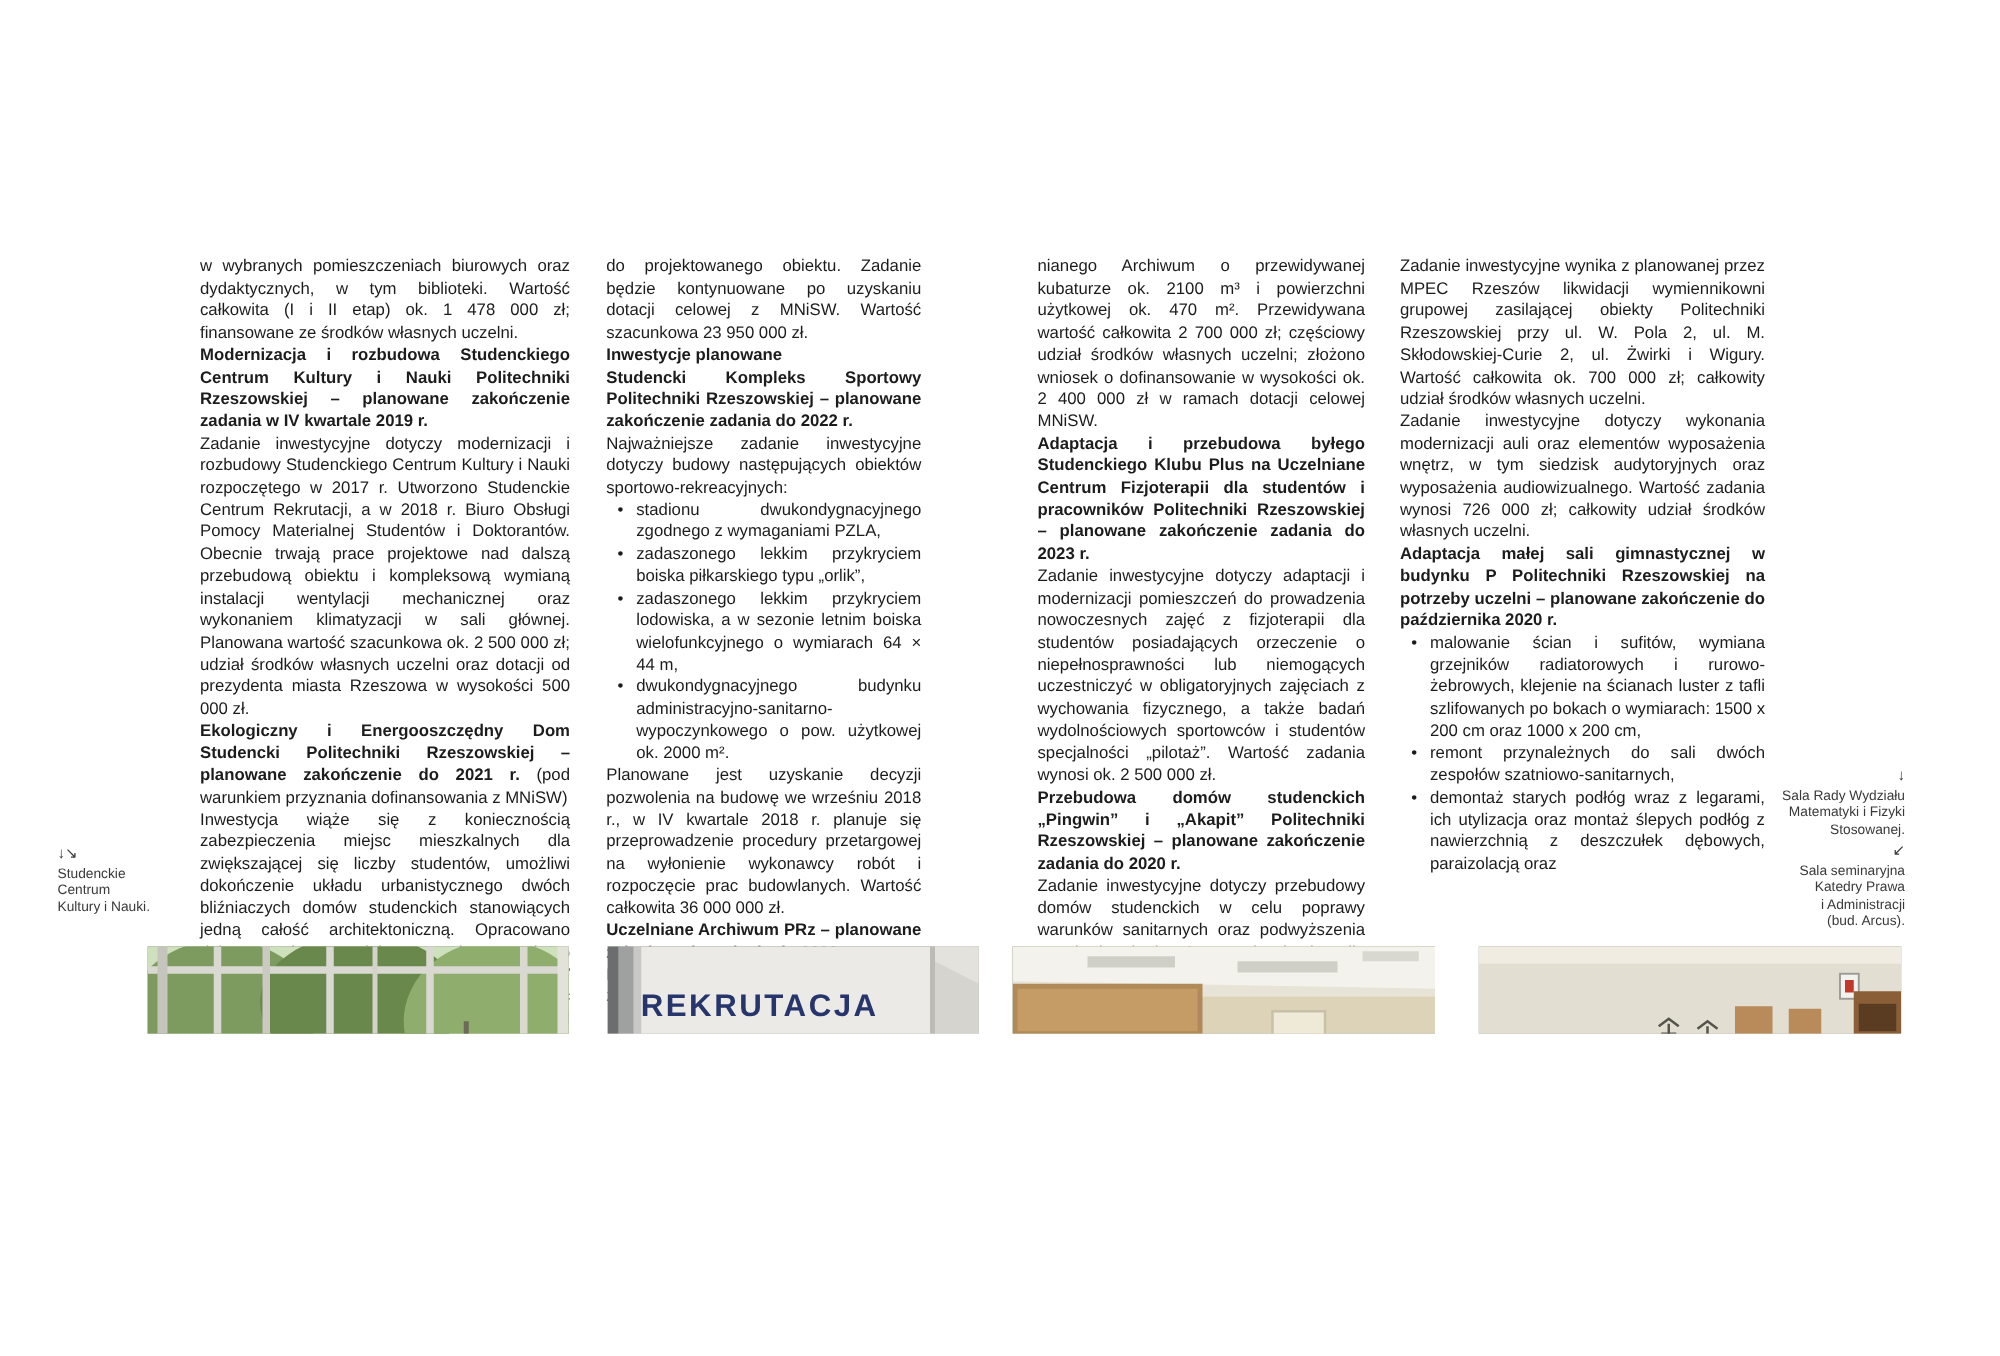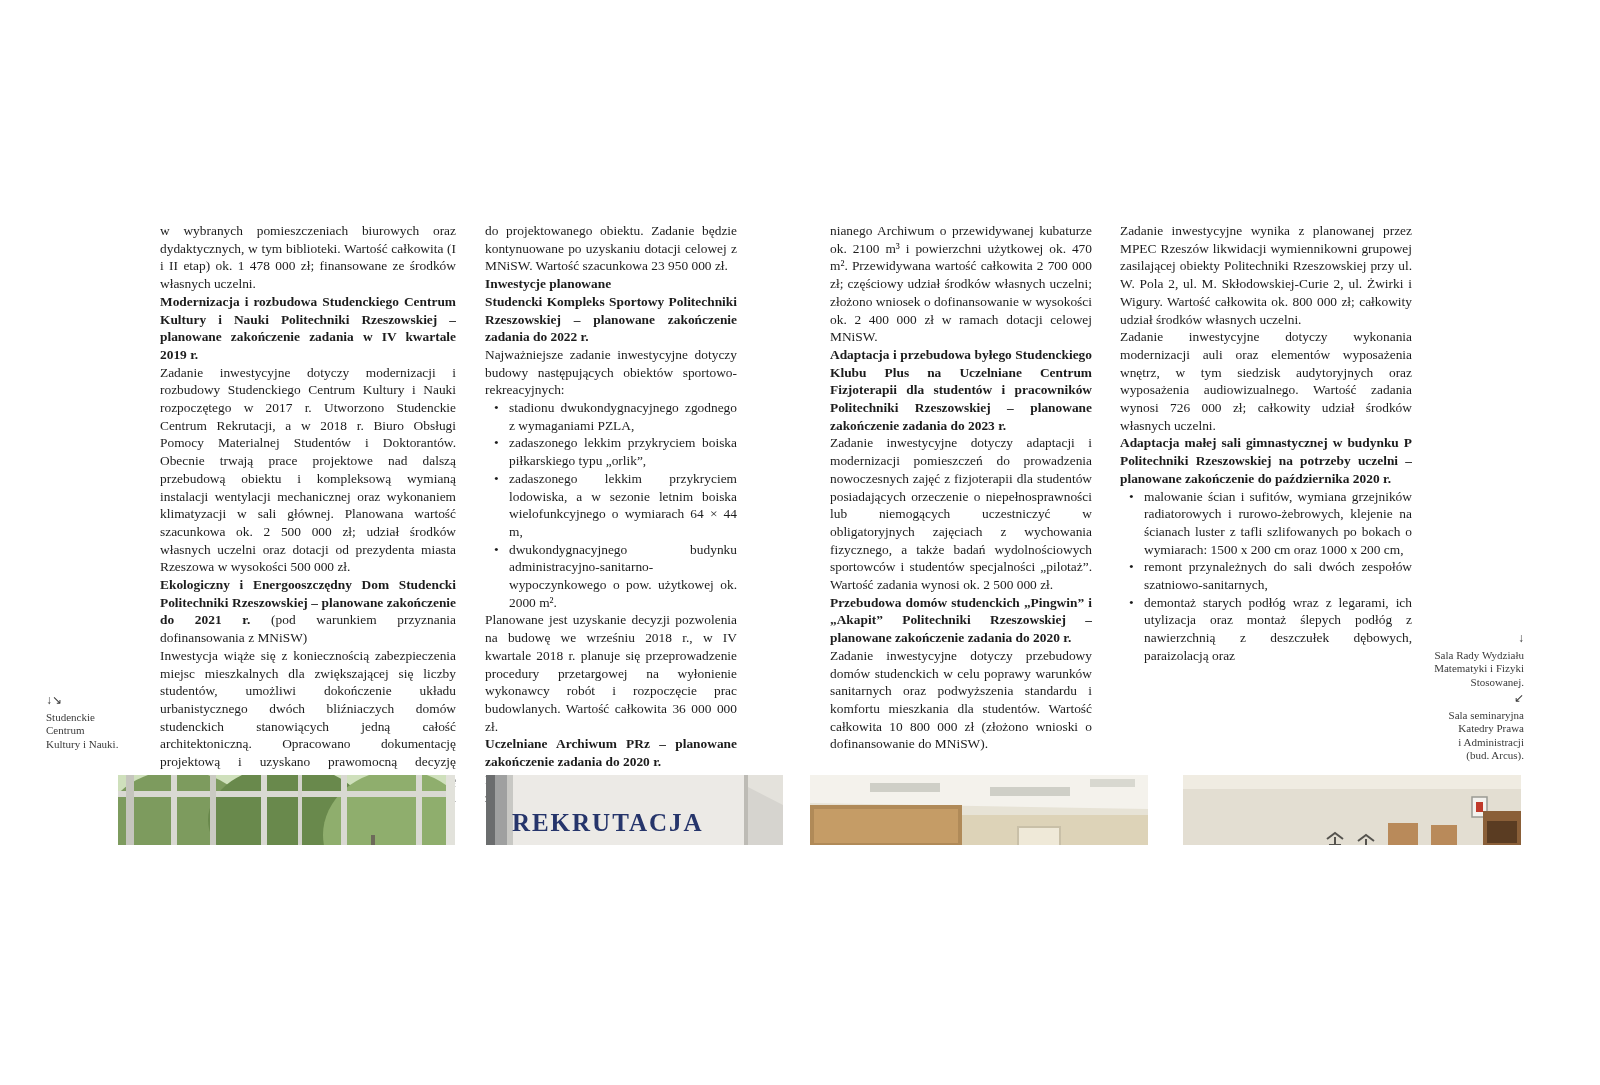--- a/index.html
+++ b/index.html
@@ -1,17 +1,17 @@
 <!DOCTYPE html>
 <html lang="pl"><head>
 <meta charset="utf-8">
 <style>
   html,body{margin:0;padding:0;background:#ffffff;}
   .page{position:relative;width:1600px;height:827px;background:#ffffff;overflow:hidden;
-        font-family:Liberation Serif, serif;color:#1c1c1c;margin-top:18px;}
+        font-family:Liberation Sans, sans-serif;color:#1c1c1c;}
   
   .col{position:absolute;top:204px;font-size:13.4px;line-height:17.7px;text-align:justify;
        hyphens:auto;-webkit-hyphens:auto;}
   .col p{margin:0;}
   .head{font-weight:bold;}
   .gap{margin-top:17.7px;}
   ul.bullets{margin:0;padding:0;list-style:none;}
   ul.bullets li{position:relative;padding-left:24px;}
   ul.bullets li::before{content:"\2022";position:absolute;left:9px;top:0;}
   .col1{left:160px;width:296px;}
@@ -76,21 +76,21 @@
 
   <div class="col col3">
     <p>nianego Archiwum o przewidywanej kubaturze ok. 2100 m³ i powierzchni użytkowej ok. 470 m². Przewidywana wartość całkowita 2 700 000 zł; częściowy udział środków własnych uczelni; złożono wniosek o dofinansowanie w wysokości ok. 2 400 000 zł w ramach dotacji celowej MNiSW.</p>
     <p class="head gap">Adaptacja i przebudowa byłego Studenckiego Klubu Plus na Uczelniane Centrum Fizjoterapii dla studentów i pracowników Politechniki Rzeszowskiej – planowane zakończenie zadania do 2023 r.</p>
     <p>Zadanie inwestycyjne dotyczy adaptacji i modernizacji pomieszczeń do prowadzenia nowoczesnych zajęć z fizjoterapii dla studentów posiadających orzeczenie o niepełnosprawności lub niemogących uczestniczyć w obligatoryjnych zajęciach z wychowania fizycznego, a także badań wydolnościowych sportowców i studentów specjalności „pilotaż”. Wartość zadania wynosi ok. 2 500 000 zł.</p>
     <p class="head gap">Przebudowa domów studenckich „Pingwin” i „Akapit” Politechniki Rzeszowskiej – planowane zakończenie zadania do 2020 r.</p>
     <p>Zadanie inwestycyjne dotyczy przebudowy domów studenckich w celu poprawy warunków sanitarnych oraz podwyższenia standardu i komfortu mieszkania dla studentów. Wartość całkowita 10 800 000 zł (złożono wnioski o dofinansowanie do MNiSW).</p>
   </div>
 
   <div class="col col4">
-    <p>Zadanie inwestycyjne wynika z planowanej przez MPEC Rzeszów likwidacji wymiennikowni grupowej zasilającej obiekty Politechniki Rzeszowskiej przy ul. W. Pola 2, ul. M. Skłodowskiej-Curie 2, ul. Żwirki i Wigury. Wartość całkowita ok. 800 000 zł; całkowity udział środków własnych uczelni.</p>
+    <p>Zadanie inwestycyjne wynika z planowanej przez MPEC Rzeszów likwidacji wymiennikowni grupowej zasilającej obiekty Politechniki Rzeszowskiej przy ul. W. Pola 2, ul. M. Skłodowskiej-Curie 2, ul. Żwirki i Wigury. Wartość całkowita ok. 700 000 zł; całkowity udział środków własnych uczelni.</p>
     <p>Zadanie inwestycyjne dotyczy wykonania modernizacji auli oraz elementów wyposażenia wnętrz, w tym siedzisk audytoryjnych oraz wyposażenia audiowizualnego. Wartość zadania wynosi 726 000 zł; całkowity udział środków własnych uczelni.</p>
     <p class="head gap">Adaptacja małej sali gimnastycznej w budynku P Politechniki Rzeszowskiej na potrzeby uczelni – planowane zakończenie do października 2020 r.</p>
     <ul class="bullets">
       <li>malowanie ścian i sufitów, wymiana grzejników radiatorowych i rurowo-żebrowych, klejenie na ścianach luster z tafli szlifowanych po bokach o wymiarach: 1500 x 200 cm oraz 1000 x 200 cm,</li>
       <li>remont przynależnych do sali dwóch zespołów szatniowo-sanitarnych,</li>
       <li>demontaż starych podłóg wraz z legarami, ich utylizacja oraz montaż ślepych podłóg z nawierzchnią z deszczułek dębowych, paraizolacją oraz</li>
     </ul>
   </div>
 
   <div class="side-caption caption-left">

